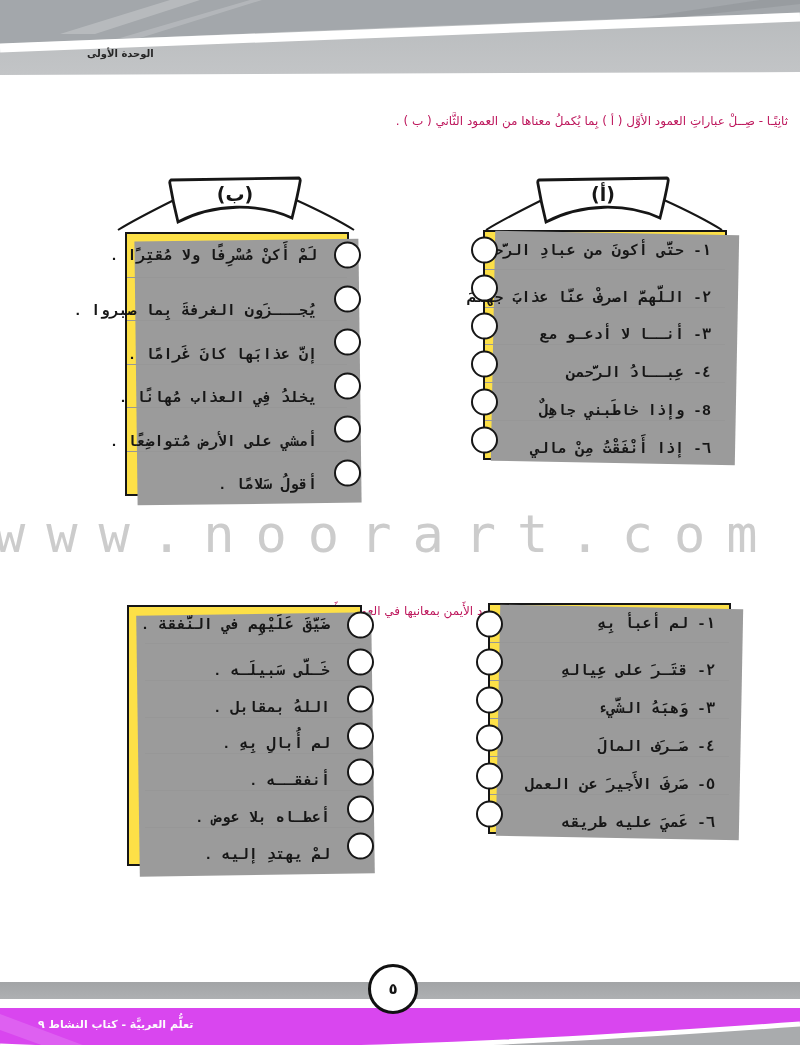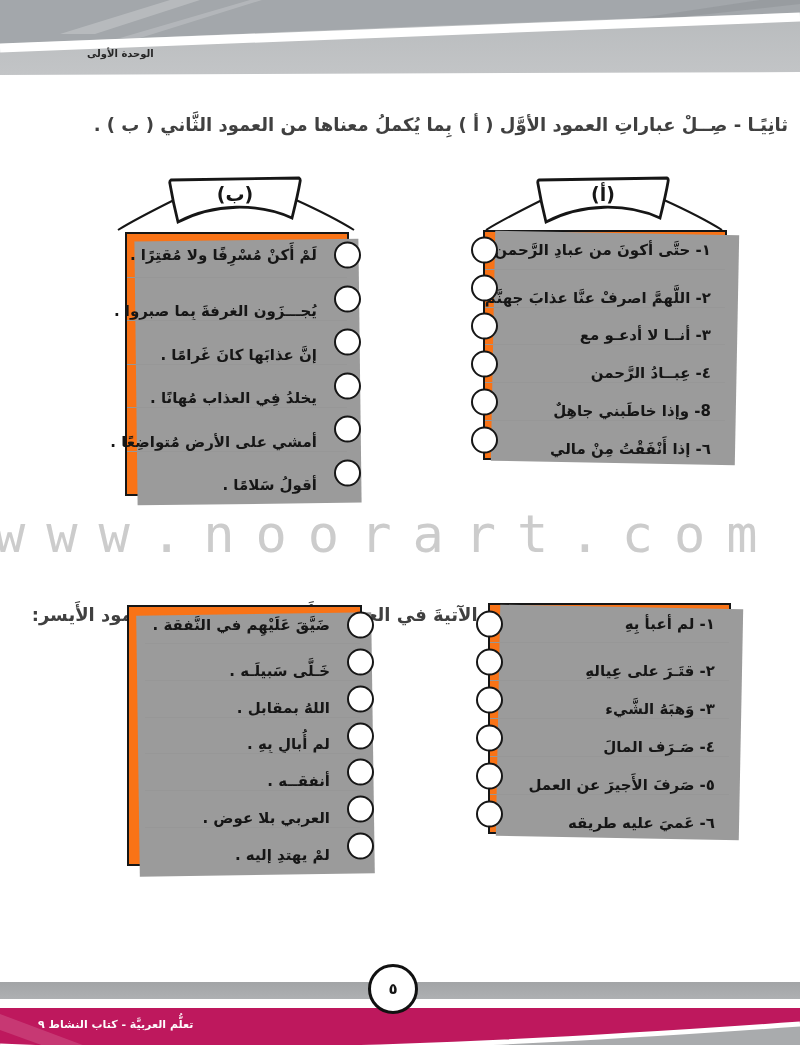--- a/index.html
+++ b/index.html
@@ -7,32 +7,32 @@
     position:relative;width:800px;height:1059px;margin:0 auto;
     background:#ffffff;overflow:hidden;
     font-family:"DejaVu Sans",sans-serif;color:#161616;
   }
   
   #header{position:absolute;left:0;top:0;width:800px;height:78px;
     background:linear-gradient(#b6b9bb,#c3c5c7);}
   #header svg{position:absolute;left:0;top:0;}
   .unit-label{position:absolute;left:87px;top:48px;font-size:10px;font-weight:bold;color:#262626;}
   
-  .instruction{position:absolute;direction:rtl;font-weight:bold;font-size:18px;
-    white-space:nowrap;color:#404040;}
+  .instruction{position:absolute;direction:rtl;font-weight:normal;font-size:12px;
+    white-space:nowrap;color:#be185d;}
   #instr1{top:114px;right:12px;}
   #instr2{top:556px;right:144px;margin-top:48px;}
   
   .banner{position:absolute;width:242px;height:56px;z-index:1;}
   .banner svg{position:absolute;left:0;top:0;}
   .banner-label{position:absolute;left:0;right:0;top:7px;text-align:center;
     font-size:19px;font-weight:bold;direction:rtl;}
   
-  .paper{position:absolute;background:#f97316;border:2px solid #161616;
-    display:flex;flex-direction:column;z-index:2;}
+  .paper{position:absolute;background:#fde047;border:2px solid #161616;
+    display:flex;flex-direction:column;z-index:2;font-family:Liberation Mono, monospace;}
   .paper::before{content:"";position:absolute;inset:-2px;background:#9b9b9b;z-index:-1;}
   #box-a::before{transform:translate(10px,3px) rotate(1.1deg);}
   #box-b::before{transform:translate(11px,8px) rotate(-0.7deg);}
   #box-c::before{transform:translate(10px,4px) rotate(1.1deg);}
   #box-d::before{transform:translate(11px,9px) rotate(-0.8deg);}
   #box-a{left:483px;top:230px;width:240px;height:226px;}
   #box-b{left:125px;top:232px;width:220px;height:260px;}
   #box-c{left:488px;top:603px;width:239px;height:227px;}
   #box-d{left:127px;top:605px;width:215px;height:257px;padding-left:16px;}
   .row{flex:1;position:relative;display:flex;align-items:center;direction:rtl;}
@@ -49,21 +49,21 @@
     font-family:"DejaVu Sans Mono",monospace;font-size:52px;color:#c7c7c7;
     letter-spacing:21px;white-space:nowrap;pointer-events:none;opacity:.9;}
   
   #band-bottom{position:absolute;left:0;top:982px;width:800px;height:17px;
     background:linear-gradient(#a2a4a6,#aeb0b2);z-index:4;}
   #page-circle{position:absolute;left:368px;top:964px;width:44px;height:44px;
     border:3px solid #111;border-radius:50%;background:#fff;z-index:5;
     display:flex;align-items:center;justify-content:center;}
   #page-number{font-size:15px;font-weight:bold;}
   #footer{position:absolute;left:0;top:1008px;width:800px;height:37px;
-    background:#be185d;overflow:hidden;}
+    background:#d946ef;overflow:hidden;}
   #footer svg{position:absolute;left:0;top:0;}
   .book-label{position:absolute;left:38px;top:10px;font-size:11px;font-weight:bold;
     color:#fdfdfd;direction:rtl;}
 </style>
 </head>
 <body>
 
 <div id="page">
 
   <div id="header">
@@ -197,21 +197,21 @@
       <div class="row" dir="rtl">
         <span class="match-circle right"></span>
         <span class="row-text">لم أُبالِ بِهِ .</span>
       </div>
       <div class="row" dir="rtl">
         <span class="match-circle right"></span>
         <span class="row-text">أنفقــه .</span>
       </div>
       <div class="row" dir="rtl">
         <span class="match-circle right"></span>
-        <span class="row-text">العربي بلا عوض .</span>
+        <span class="row-text">أعطـاه بلا عوض .</span>
       </div>
       <div class="row" dir="rtl">
         <span class="match-circle right"></span>
         <span class="row-text">لمْ يهتدِ إليه .</span>
       </div>
     </div>
 
   <div id="band-bottom"></div>
   <div id="page-circle">
     <span id="page-number">٥</span>

